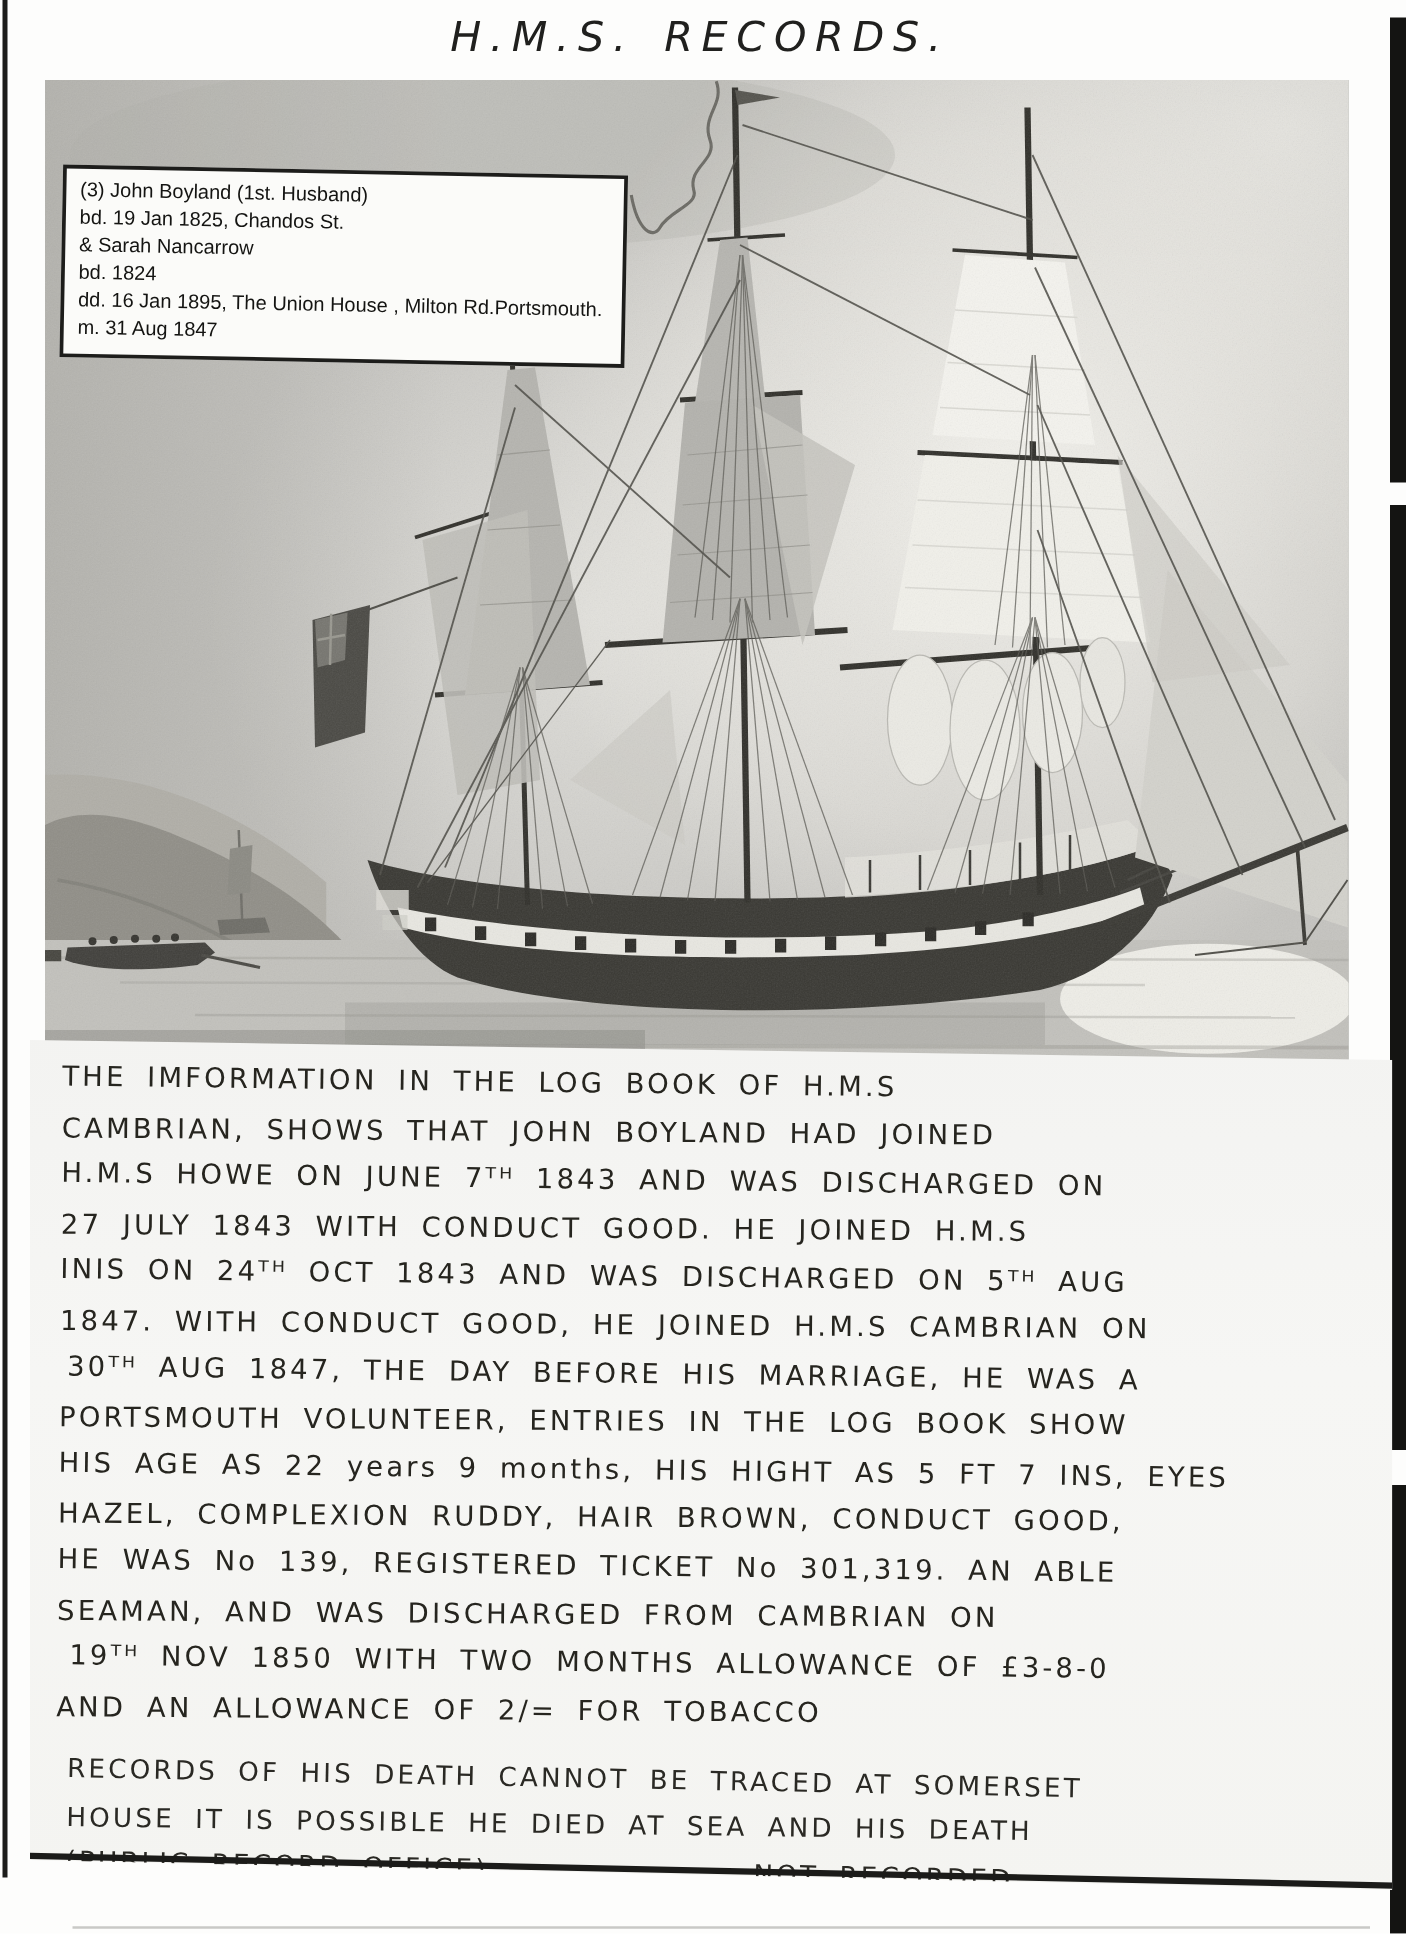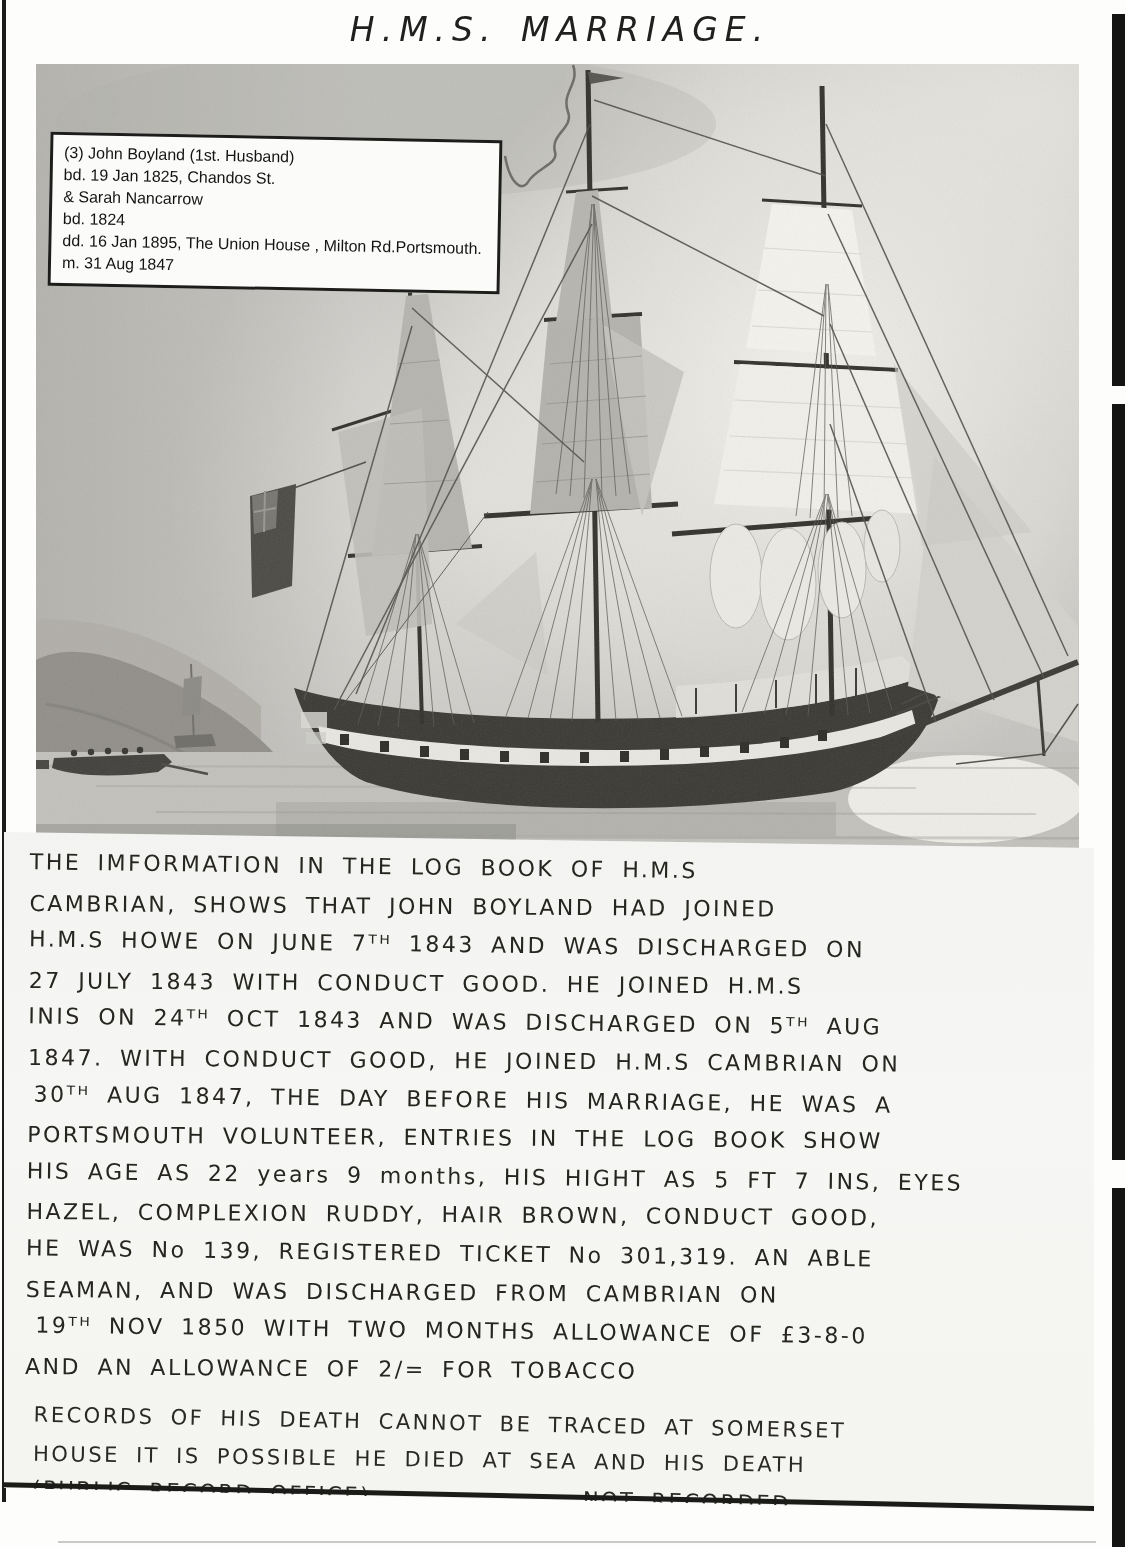--- a/index.html
+++ b/index.html
@@ -21,21 +21,21 @@
   .photo{position:absolute;left:36px;top:64px;width:1043px;height:788px;overflow:hidden;background:#c5c4c0;}
 
   
   .info-box{position:absolute;left:49px;top:136px;width:452px;box-sizing:border-box;
             background:#fbfbf9;border:3px solid #1d1d1b;padding:7px 11px 9px 11px;
             transform:rotate(1.1deg);transform-origin:50% 50%;
             font-family:"Liberation Sans",sans-serif;font-size:16px;line-height:22px;color:#141412;}
   .info-line{white-space:nowrap;}
 
   
-  .sheet{position:absolute;left:4px;top:820px;width:1090px;height:700px;
+  .sheet{position:absolute;left:24px;top:820px;width:1090px;height:700px;
          background:linear-gradient(180deg,#f3f3f1 0%,#f6f6f4 40%,#f4f4f1 100%);
          clip-path:polygon(0 12px,100% 28px,100% 692px,0 668px);overflow:hidden;}
   .sheet-bottom-line{position:absolute;left:-8px;top:662px;width:1112px;height:5px;background:#1b1b19;
          transform:rotate(1.25deg);transform-origin:0 50%;}
   .hw{position:absolute;left:26px;top:25px;color:#26251f;font-size:22px;line-height:38.6px;
       letter-spacing:2.5px;word-spacing:7px;transform:rotate(0.55deg);transform-origin:0 0;}
   .hw2{position:absolute;left:30px;top:578px;color:#2a2924;font-size:21px;line-height:37px;
       letter-spacing:2.5px;word-spacing:7px;transform:rotate(0.95deg);transform-origin:0 0;}
   .hw-line{white-space:nowrap;}
   .hw-line:nth-child(odd){transform:rotate(.2deg);}
@@ -48,21 +48,21 @@
 </head>
 <body>
 
 <div class="page">
 
   <div class="edge-left"></div>
   <div class="edge-bar b1"></div>
   <div class="edge-bar b2"></div>
   <div class="edge-bar b3"></div>
 
-  <div class="title">H.M.S. MARRIAGE.</div>
+  <div class="title">H.M.S. RECORDS.</div>
 
   <div class="photo">
     <svg width="1043" height="788" viewBox="0 0 1043 788">
       <defs>
         <radialGradient id="gTop" cx="0.95" cy="0.05" r="0.45">
           <stop offset="0" stop-color="#ebeae5" stop-opacity="0.8"></stop>
             <stop offset="1" stop-color="#ebeae5" stop-opacity="0"></stop>
         </radialGradient>
         <radialGradient id="gSail" cx="0.5" cy="0.5" r="0.5">
           <stop offset="0" stop-color="#f6f5f0" stop-opacity="0.95"></stop>

